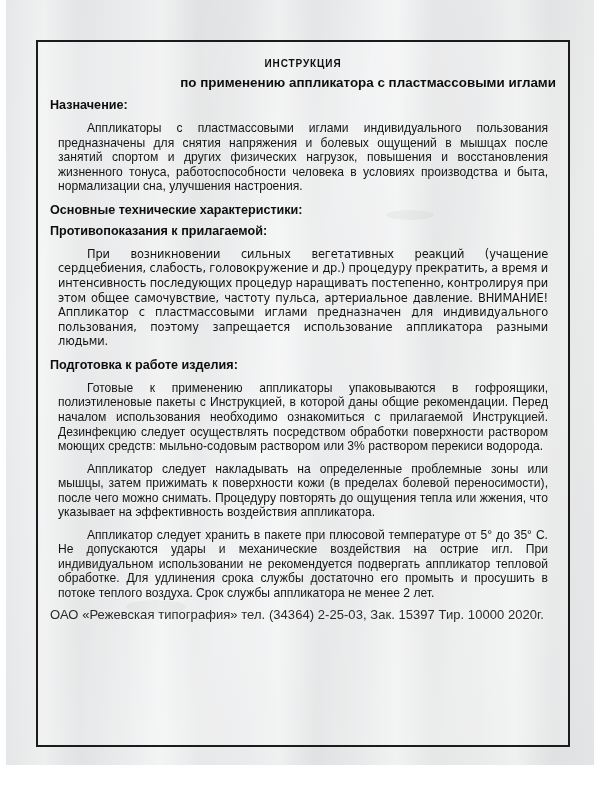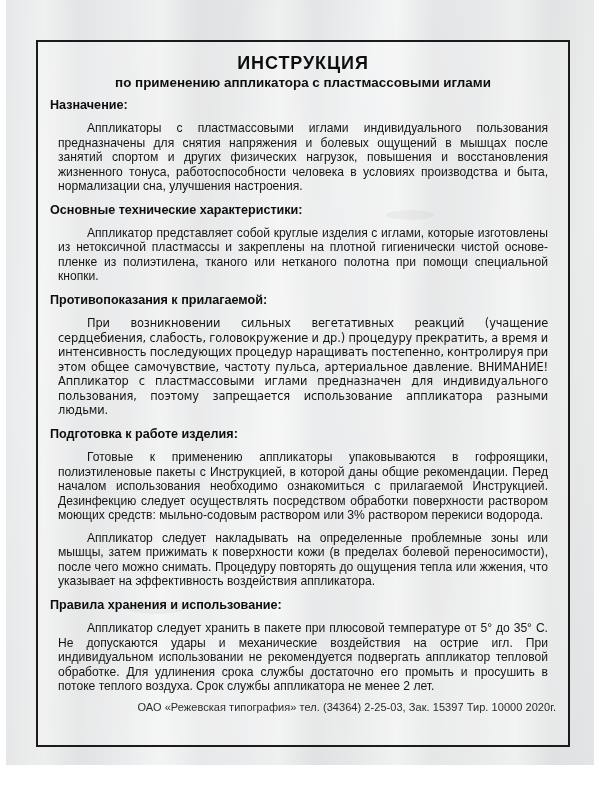--- a/index.html
+++ b/index.html
@@ -60,28 +60,28 @@
     font-size: 12.1px;
     line-height: 14.55px;
     color: #141414;
     text-align: justify;
     text-justify: inter-word;
   }
 
   .doc-title {
     text-align: center;
     font-weight: bold;
-    font-size: 18px;
+    font-size: 10px;
     letter-spacing: 0.9px;
     line-height: 19px;
     margin: 3px 0 0 0;
     color: #0e0e0e;
   }
   .doc-subtitle {
-    text-align: center;
+    text-align: right;
     font-weight: bold;
     font-size: 13.4px;
     line-height: 18px;
     margin: 1px 0 0 0;
     color: #0e0e0e;
   }
 
   .section-heading {
     font-weight: bold;
     font-size: 12.6px;
@@ -102,22 +102,22 @@
   
   .tight-para {
     font-family: "DejaVu Sans", sans-serif;
     font-size: 11.4px;
     line-height: 14.6px;
     letter-spacing: -0.15px;
     word-spacing: -0.2px;
   }
 
   #imprint-line {
-    text-align: right;
-    font-size: 11px;
+    text-align: left;
+    font-size: 13px;
     line-height: 11px;
     color: #2a2a2a;
     margin-top: 4px;
     letter-spacing: 0.05px;
   }
 
   
   .smudge {
     position: absolute;
     background: rgba(0,0,0,0.045);
@@ -139,30 +139,28 @@
     <h1 class="doc-title">ИНСТРУКЦИЯ</h1>
 
     <h2 class="doc-subtitle">по применению аппликатора с пластмассовыми иглами</h2>
 
     <div id="content-body">
 
       <div class="section-heading">Назначение:</div>
       <p class="body-para">Аппликаторы с пластмассовыми иглами индивидуального пользования предназначены для снятия напряжения и болевых ощущений в мышцах после занятий спортом и других физических нагрузок, повышения и восстановления жизненного тонуса, работоспособности человека в условиях производства и быта, нормализации сна, улучшения настроения.</p>
 
       <div class="section-heading">Основные технические характеристики:</div>
-      <p class="body-para">Аппликатор представляет собой круглые изделия с иглами, которые изготовлены из нетоксичной пластмассы и закреплены на плотной гигиенически чистой основе-пленке из полиэтилена, тканого или нетканого полотна при помощи специальной кнопки.</p>
 
       <div class="section-heading">Противопоказания к прилагаемой:</div>
       <p class="body-para tight-para">При возникновении сильных вегетативных реакций (учащение сердцебиения, слабость, головокружение и др.) процедуру прекратить, а время и интенсивность последующих процедур наращивать постепенно, контролируя при этом общее самочувствие, частоту пульса, артериальное давление. ВНИМАНИЕ! Аппликатор с пластмассовыми иглами предназначен для индивидуального пользования, поэтому запрещается использование аппликатора разными людьми.</p>
 
       <div class="section-heading">Подготовка к работе изделия:</div>
       <p class="body-para">Готовые к применению аппликаторы упаковываются в гофроящики, полиэтиленовые пакеты с Инструкцией, в которой даны общие рекомендации. Перед началом использования необходимо ознакомиться с прилагаемой Инструкцией. Дезинфекцию следует осуществлять посредством обработки поверхности раствором моющих средств: мыльно-содовым раствором или 3% раствором перекиси водорода.</p>
 
       <p class="body-para">Аппликатор следует накладывать на определенные проблемные зоны или мышцы, затем прижимать к поверхности кожи (в пределах болевой переносимости), после чего можно снимать. Процедуру повторять до ощущения тепла или жжения, что указывает на эффективность воздействия аппликатора.</p>
 
-      <div class="section-heading">Правила хранения и использование:</div>
       <p class="body-para">Аппликатор следует хранить в пакете при плюсовой температуре от 5° до 35° С. Не допускаются удары и механические воздействия на острие игл. При индивидуальном использовании не рекомендуется подвергать аппликатор тепловой обработке. Для удлинения срока службы достаточно его промыть и просушить в потоке теплого воздуха. Срок службы аппликатора не менее 2 лет.</p>
 
       <div id="imprint-line">ОАО «Режевская типография» тел. (34364) 2-25-03, Зак. 15397 Тир. 10000 2020г.</div>
 
     </div>
   </div>
 </div>
 
 </body></html>

